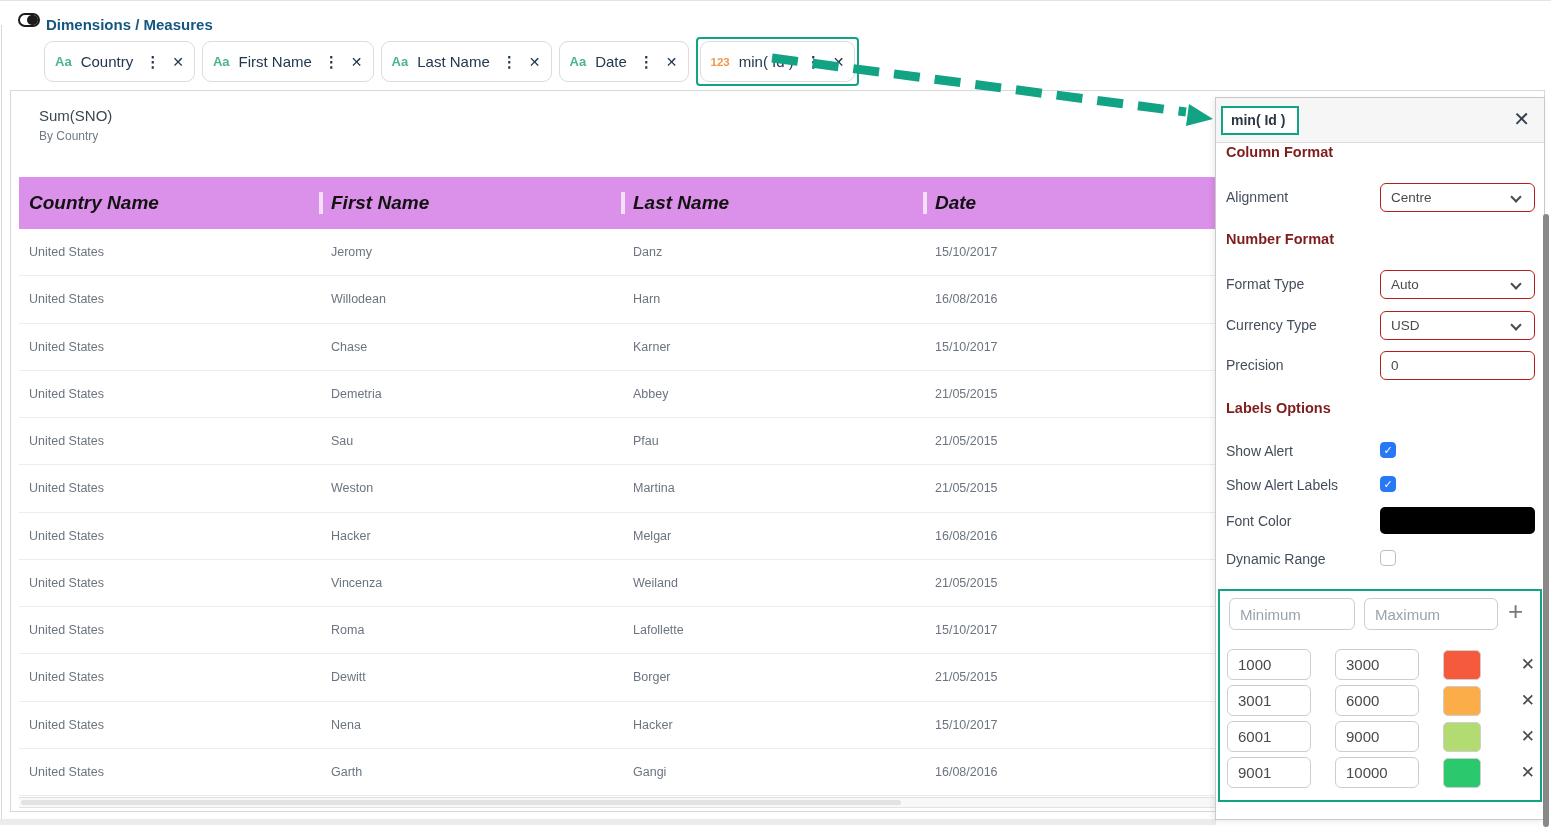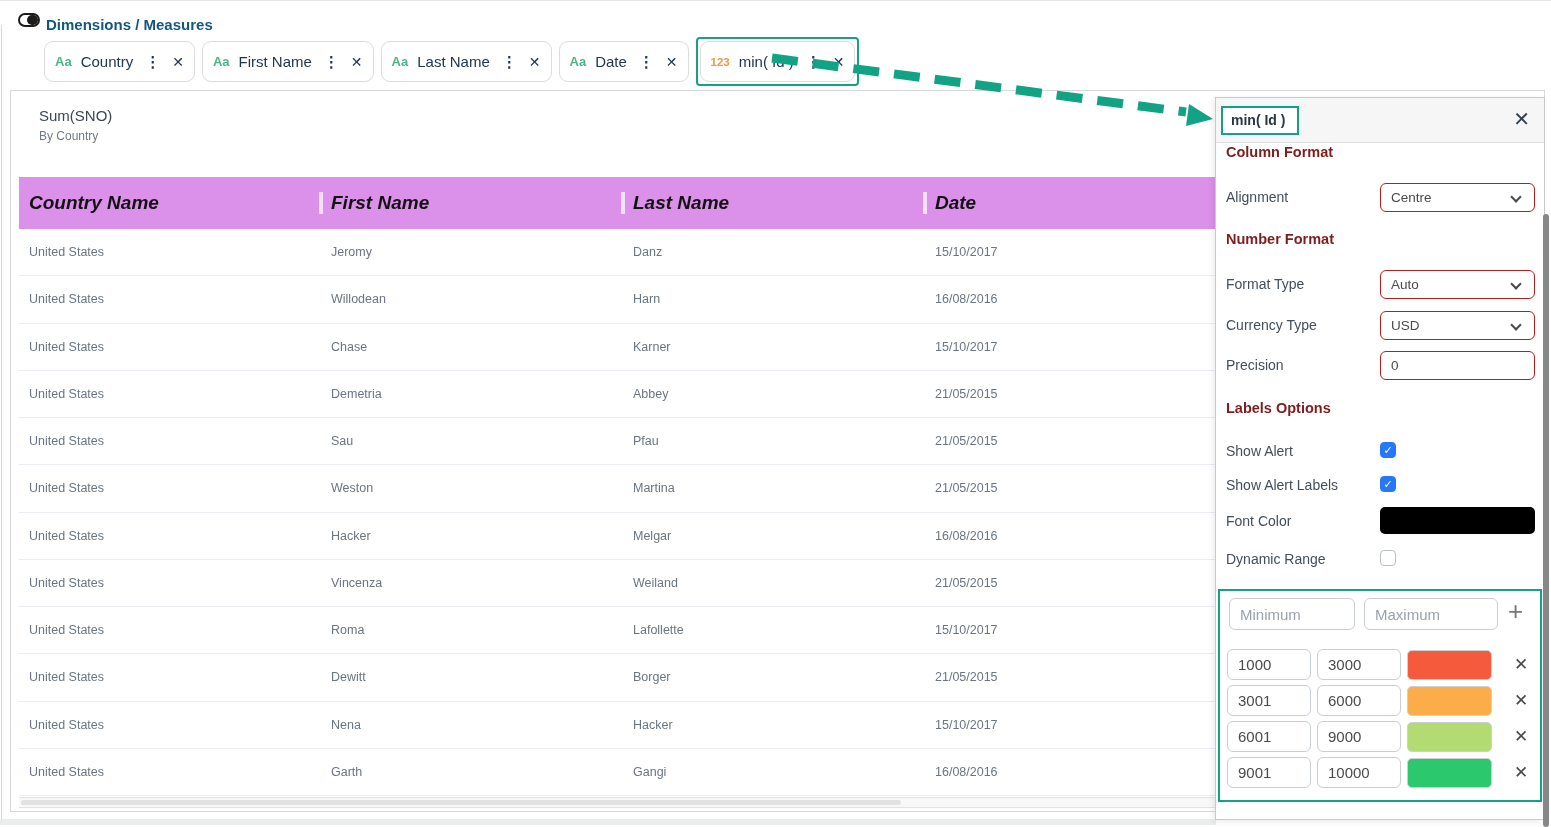--- a/index.html
+++ b/index.html
@@ -82,21 +82,21 @@
 
   .range-box { position:absolute; left:2px; top:491px; width:324px; height:213px;
                border:2px solid #12a384; background:#fff; }
   .rinput { border:1px solid #c9ced4; border-radius:6px; height:32px; font-size:15px; color:#4a4a4a;
             padding-left:10px; font-family:"Liberation Sans", sans-serif; outline:none; }
   .rinput::placeholder { color:#9aa3ad; }
   .min-new { position:absolute; left:9px; top:7px; width:126px; }
   .max-new { position:absolute; left:144px; top:7px; width:134px; }
   .plus { position:absolute; left:288px; top:5px; font-size:26px; font-weight:300; color:#777; cursor:pointer; }
   .range-rows { position:absolute; left:7px; top:58px; right:5px; }
-  .range-row { display:flex; align-items:center; gap:6px; height:31px; margin-bottom:5px; }
+  .range-row { display:flex; align-items:center; gap:24px; height:31px; margin-bottom:5px; }
   .range-row .rinput { width:84px; height:31px; }
   .swatch { width:85px; height:30px; border:1px solid #cfcfcf; border-radius:5px; cursor:pointer; }
   .row-close { margin-left:16px; font-size:17px; font-weight:300; color:#4a4a4a; cursor:pointer; }
 
   .vscrollbar { position:absolute; left:1543px; top:214px; width:6px; height:613px;
                 background:#888; border-radius:3px; z-index:8; cursor:pointer; }
 </style>
 </head>
 <body>
 

